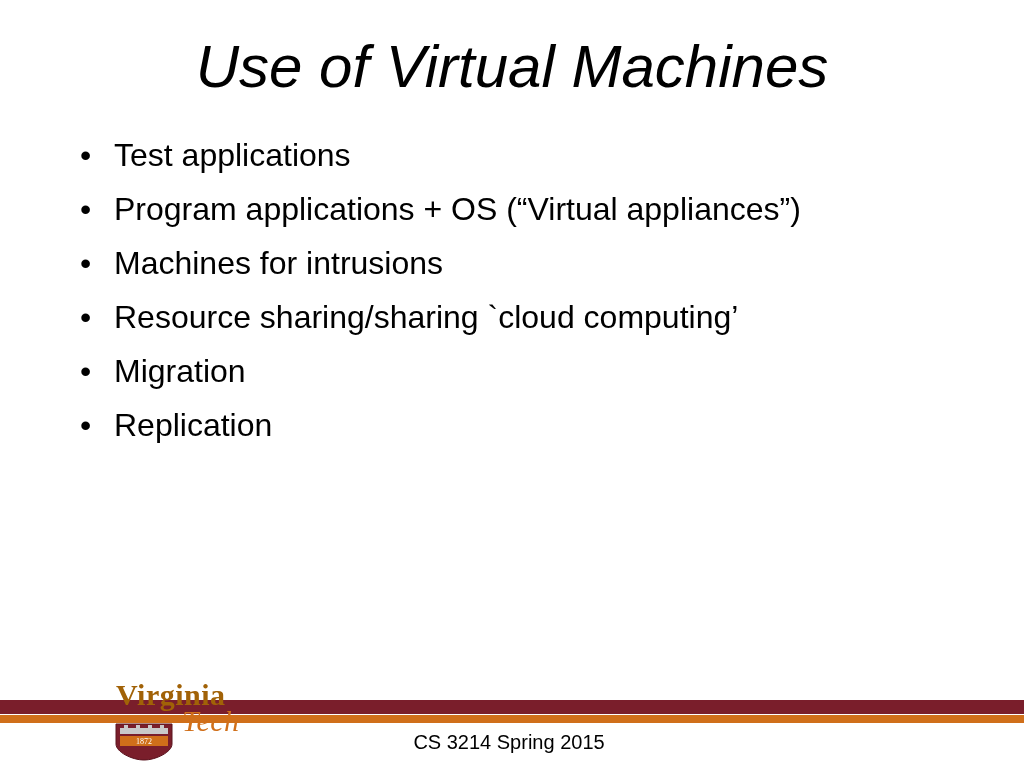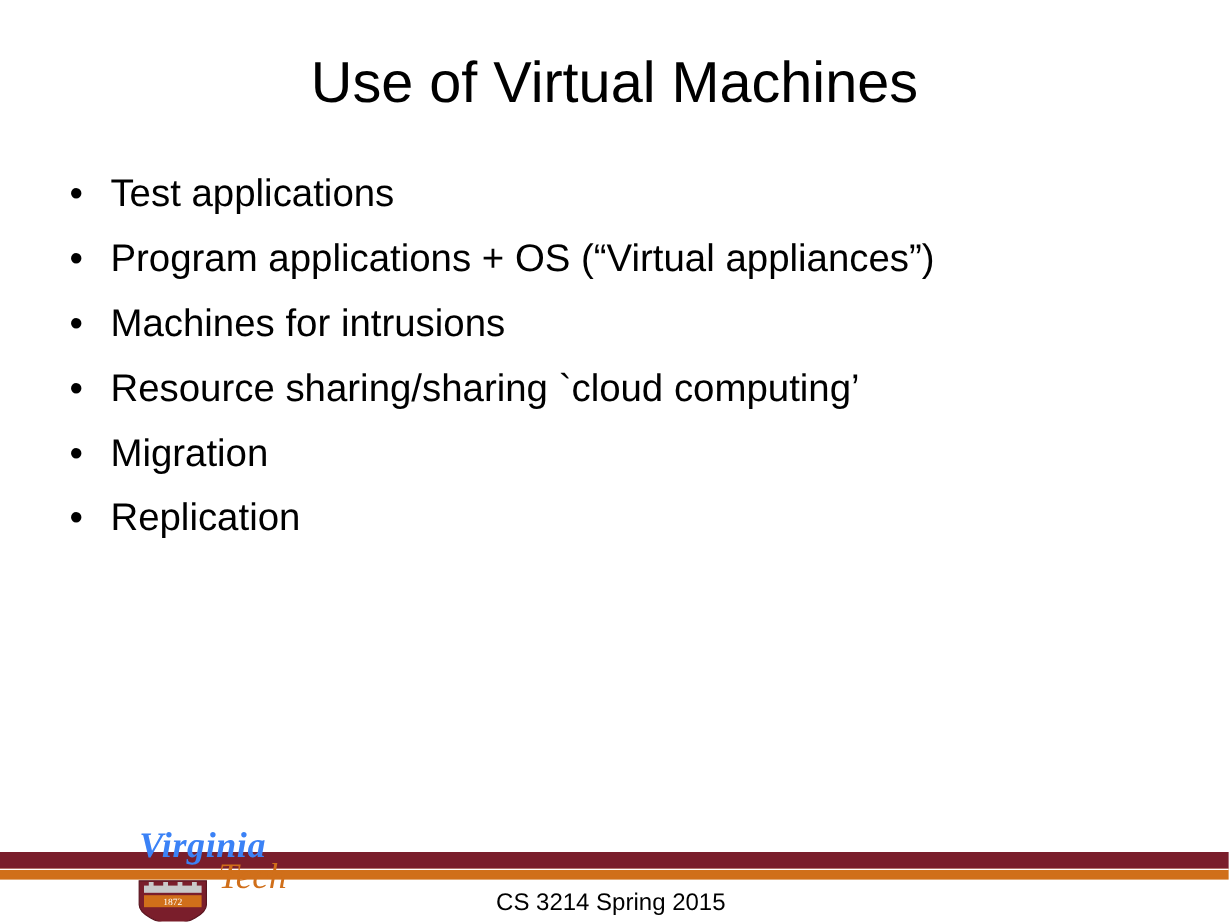--- a/index.html
+++ b/index.html
@@ -12,28 +12,29 @@
     position: relative;
     overflow: hidden;
   }
   .slide {
     width: 1024px;
     height: 768px;
     position: relative;
   }
   .title {
     text-align: center;
-    font-size: 48px;
+    font-size: 60px;
     font-weight: 400;
-    margin: 14px;
+    margin: 4px;
     padding-top: 28px;
     color: #000;
+    font-style: italic;
   }
   .body {
-    padding: 30px 70px 0 48px;
+    padding: 30px 70px 0 70px;
   }
   ul.bullets {
     list-style: none;
     margin: 0;
     padding: 0;
   }
   ul.bullets li {
     position: relative;
     font-size: 32px;
     line-height: 1.25;
@@ -77,24 +78,23 @@
   
   .vt-logo {
     position: absolute;
     left: 110px;
     bottom: 8px;
     width: 200px;
     height: 90px;
   }
   .vt-virginia {
     font-family: "Times New Roman", Georgia, serif;
-    font-style: italic;
     font-weight: 600;
     font-size: 30px;
-    color: #3b82f6;
+    color: #a16207;
     position: absolute;
     top: 4px;
     left: 6px;
     letter-spacing: 0.5px;
   }
   .vt-tech {
     font-family: "Times New Roman", Georgia, serif;
     font-style: italic;
     font-weight: 400;
     font-size: 30px;

